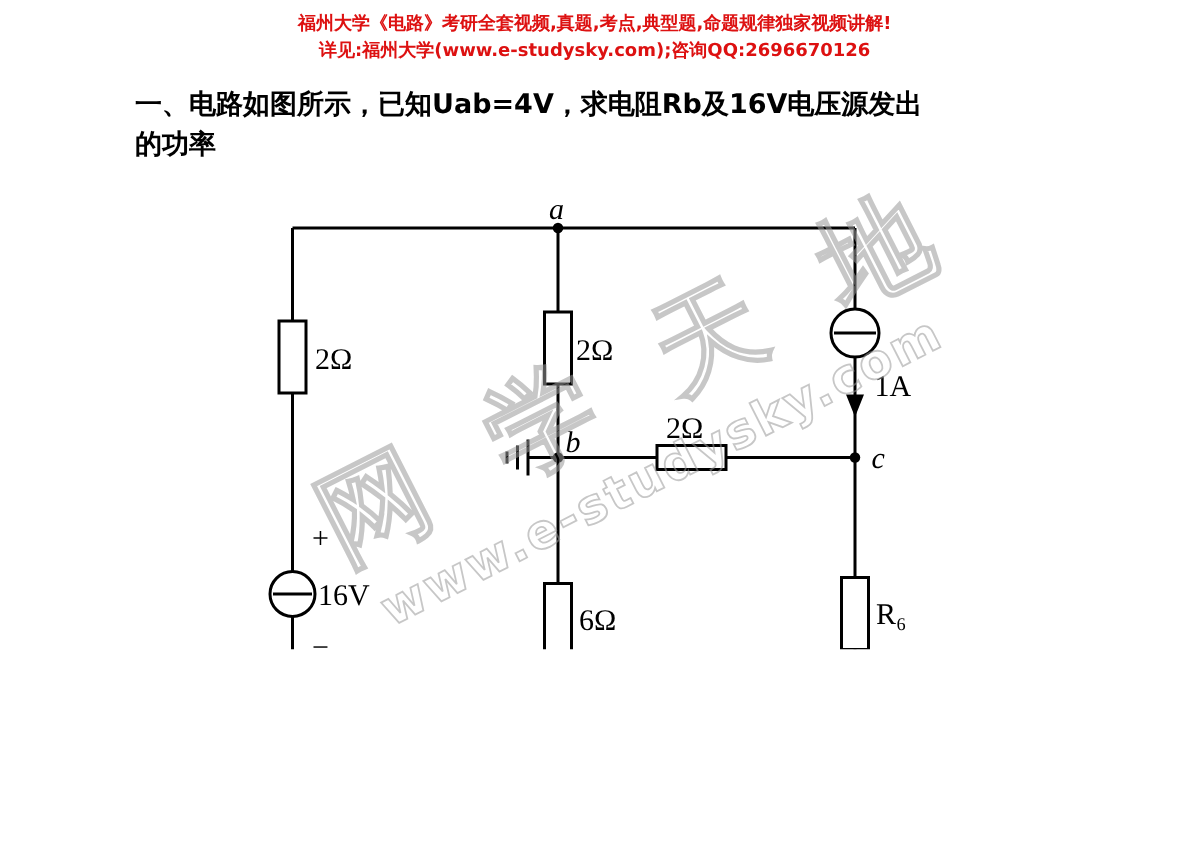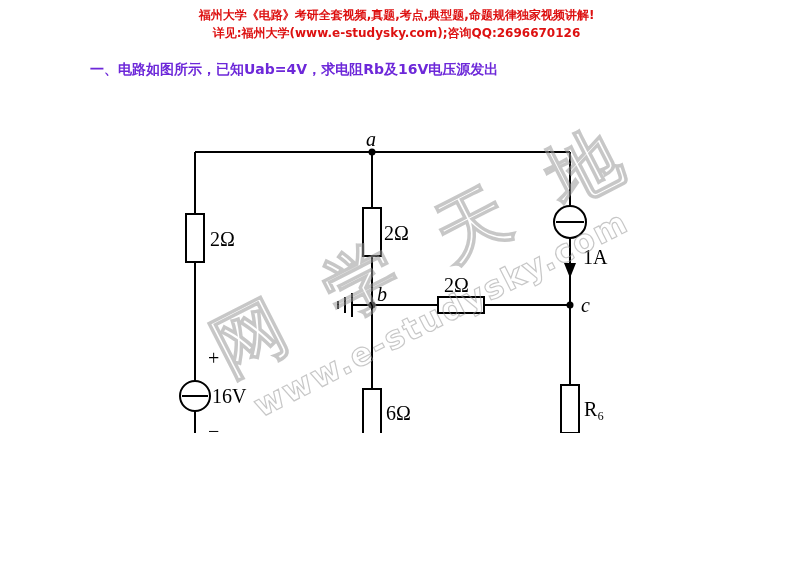--- a/index.html
+++ b/index.html
@@ -12,21 +12,21 @@
   }
   .header{
     position:absolute;top:6px;left:0;width:100%;
     text-align:center;color:#dd1111;
     font-size:12px;font-weight:bold;line-height:18px;
     font-family:"DejaVu Sans", sans-serif;
   }
   .header .hline{white-space:nowrap;}
   .title{
     position:absolute;left:90px;top:56px;width:630px;
-    color:#6d28d9;font-size:14px;font-weight:bold;line-height:27px;
+    color:#000000;font-size:18px;font-weight:bold;line-height:27px;
     font-family:"DejaVu Sans", sans-serif;
   }
   svg{position:absolute;left:0;top:0;}
   .wire{stroke:#000;stroke-width:2;fill:none;}
   .rbox{stroke:#000;stroke-width:2;fill:#ffffff;}
   .src{stroke:#000;stroke-width:2;fill:#ffffff;}
   .lbl{
     font-family:"Liberation Serif", serif;
     font-size:20px;fill:#000;
   }
@@ -45,20 +45,21 @@
 
 <div id="page">
 
   <div class="header">
     <div class="hline">福州大学《电路》考研全套视频,真题,考点,典型题,命题规律独家视频讲解!</div>
     <div class="hline">详见:福州大学(www.e-studysky.com);咨询QQ:2696670126</div>
   </div>
 
   <div class="title">
     <div>一、电路如图所示，已知Uab=4V，求电阻Rb及16V电压源发出</div>
+    <div>的功率</div>
   </div>
 
   <svg width="793" height="561" viewBox="0 0 793 561">
 
     <g>
 
       <line class="wire" x1="195" y1="152" x2="570" y2="152"></line>
 
       <line class="wire" x1="195" y1="477" x2="570" y2="477"></line>
 

